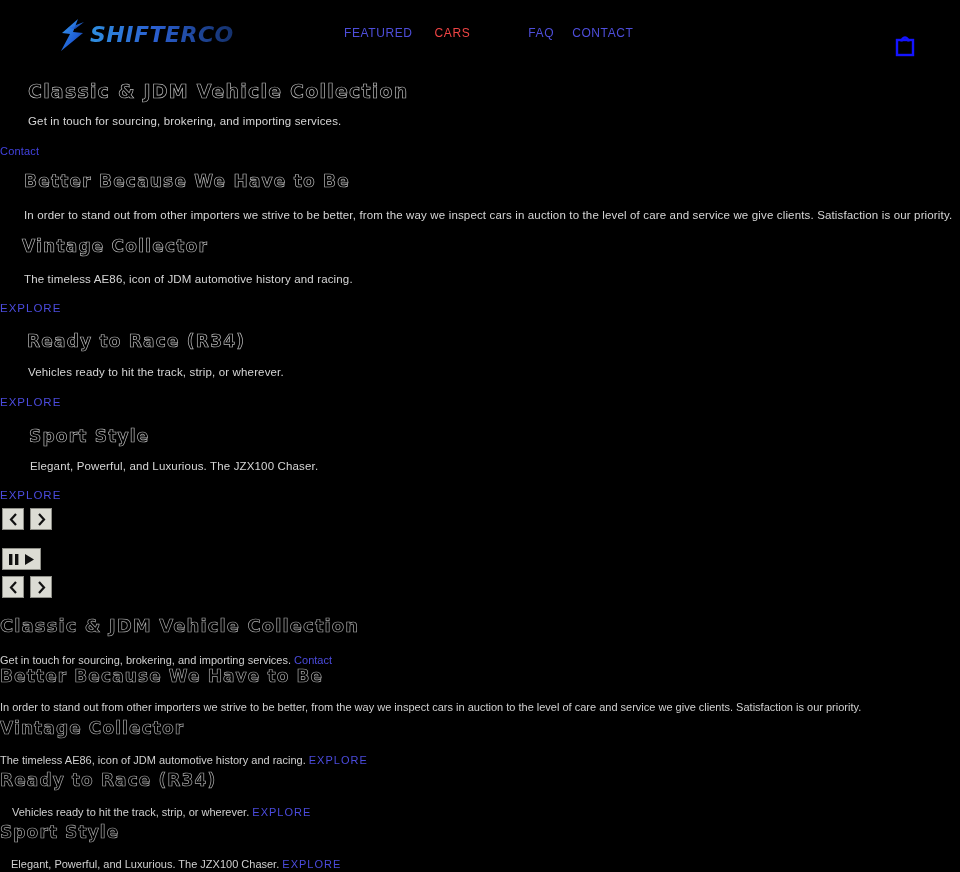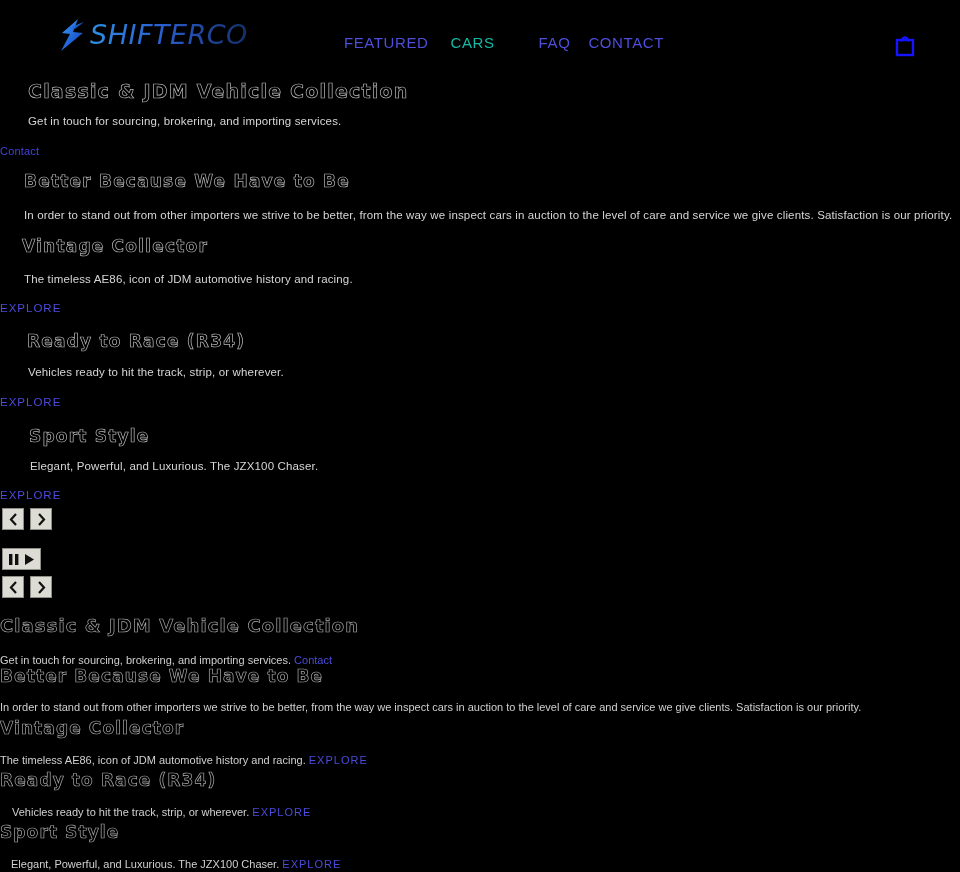--- a/index.html
+++ b/index.html
@@ -19,45 +19,45 @@
     width: 960px; height: 68px;
     background: #000;
   }
   .logo {
     position: absolute; left: 58px; top: 16px;
     display: flex; align-items: center; gap: 2px;
     height: 38px;
   }
   .logo-bolt { width: 30px; height: 34px; display: block; }
   .logo-text {
-    font-size: 27px;
-    font-weight: normal;
+    font-size: 22px;
+    font-weight: bold;
     font-style: italic;
     letter-spacing: 0.5px;
     font-family: "DejaVu Sans", sans-serif;
     background: linear-gradient(90deg, #2f8fe0 0%, #2a5fd0 45%, #14306a 100%);
     -webkit-background-clip: text;
     background-clip: text;
     color: transparent;
     -webkit-text-fill-color: transparent;
     line-height: 34px;
   }
   .nav {
     position: absolute; left: 344px; top: 26px;
     display: flex; align-items: baseline;
   }
   .nav a {
-    font-size: 15px;
+    font-size: 12px;
     letter-spacing: 0.6px;
     text-decoration: none;
     font-weight: normal;
   }
   .nav .nav-featured { color: #4e4edb; margin-right: 22px; }
-  .nav .nav-cars     { color: #14b8a6; margin-right: 44px; }
-  .nav .nav-faq      { color: #4e4edb; margin-right: 18px; margin-top: 8px; }
+  .nav .nav-cars     { color: #ef4444; margin-right: 58px; }
+  .nav .nav-faq      { color: #4e4edb; margin-right: 18px; }
   .nav .nav-contact  { color: #4e4edb; }
 
   .cart-btn {
     position: absolute; right: 43px; top: 32px;
     width: 24px; height: 26px;
     background: none; border: none; padding: 0;
     cursor: pointer;
   }
 
   

